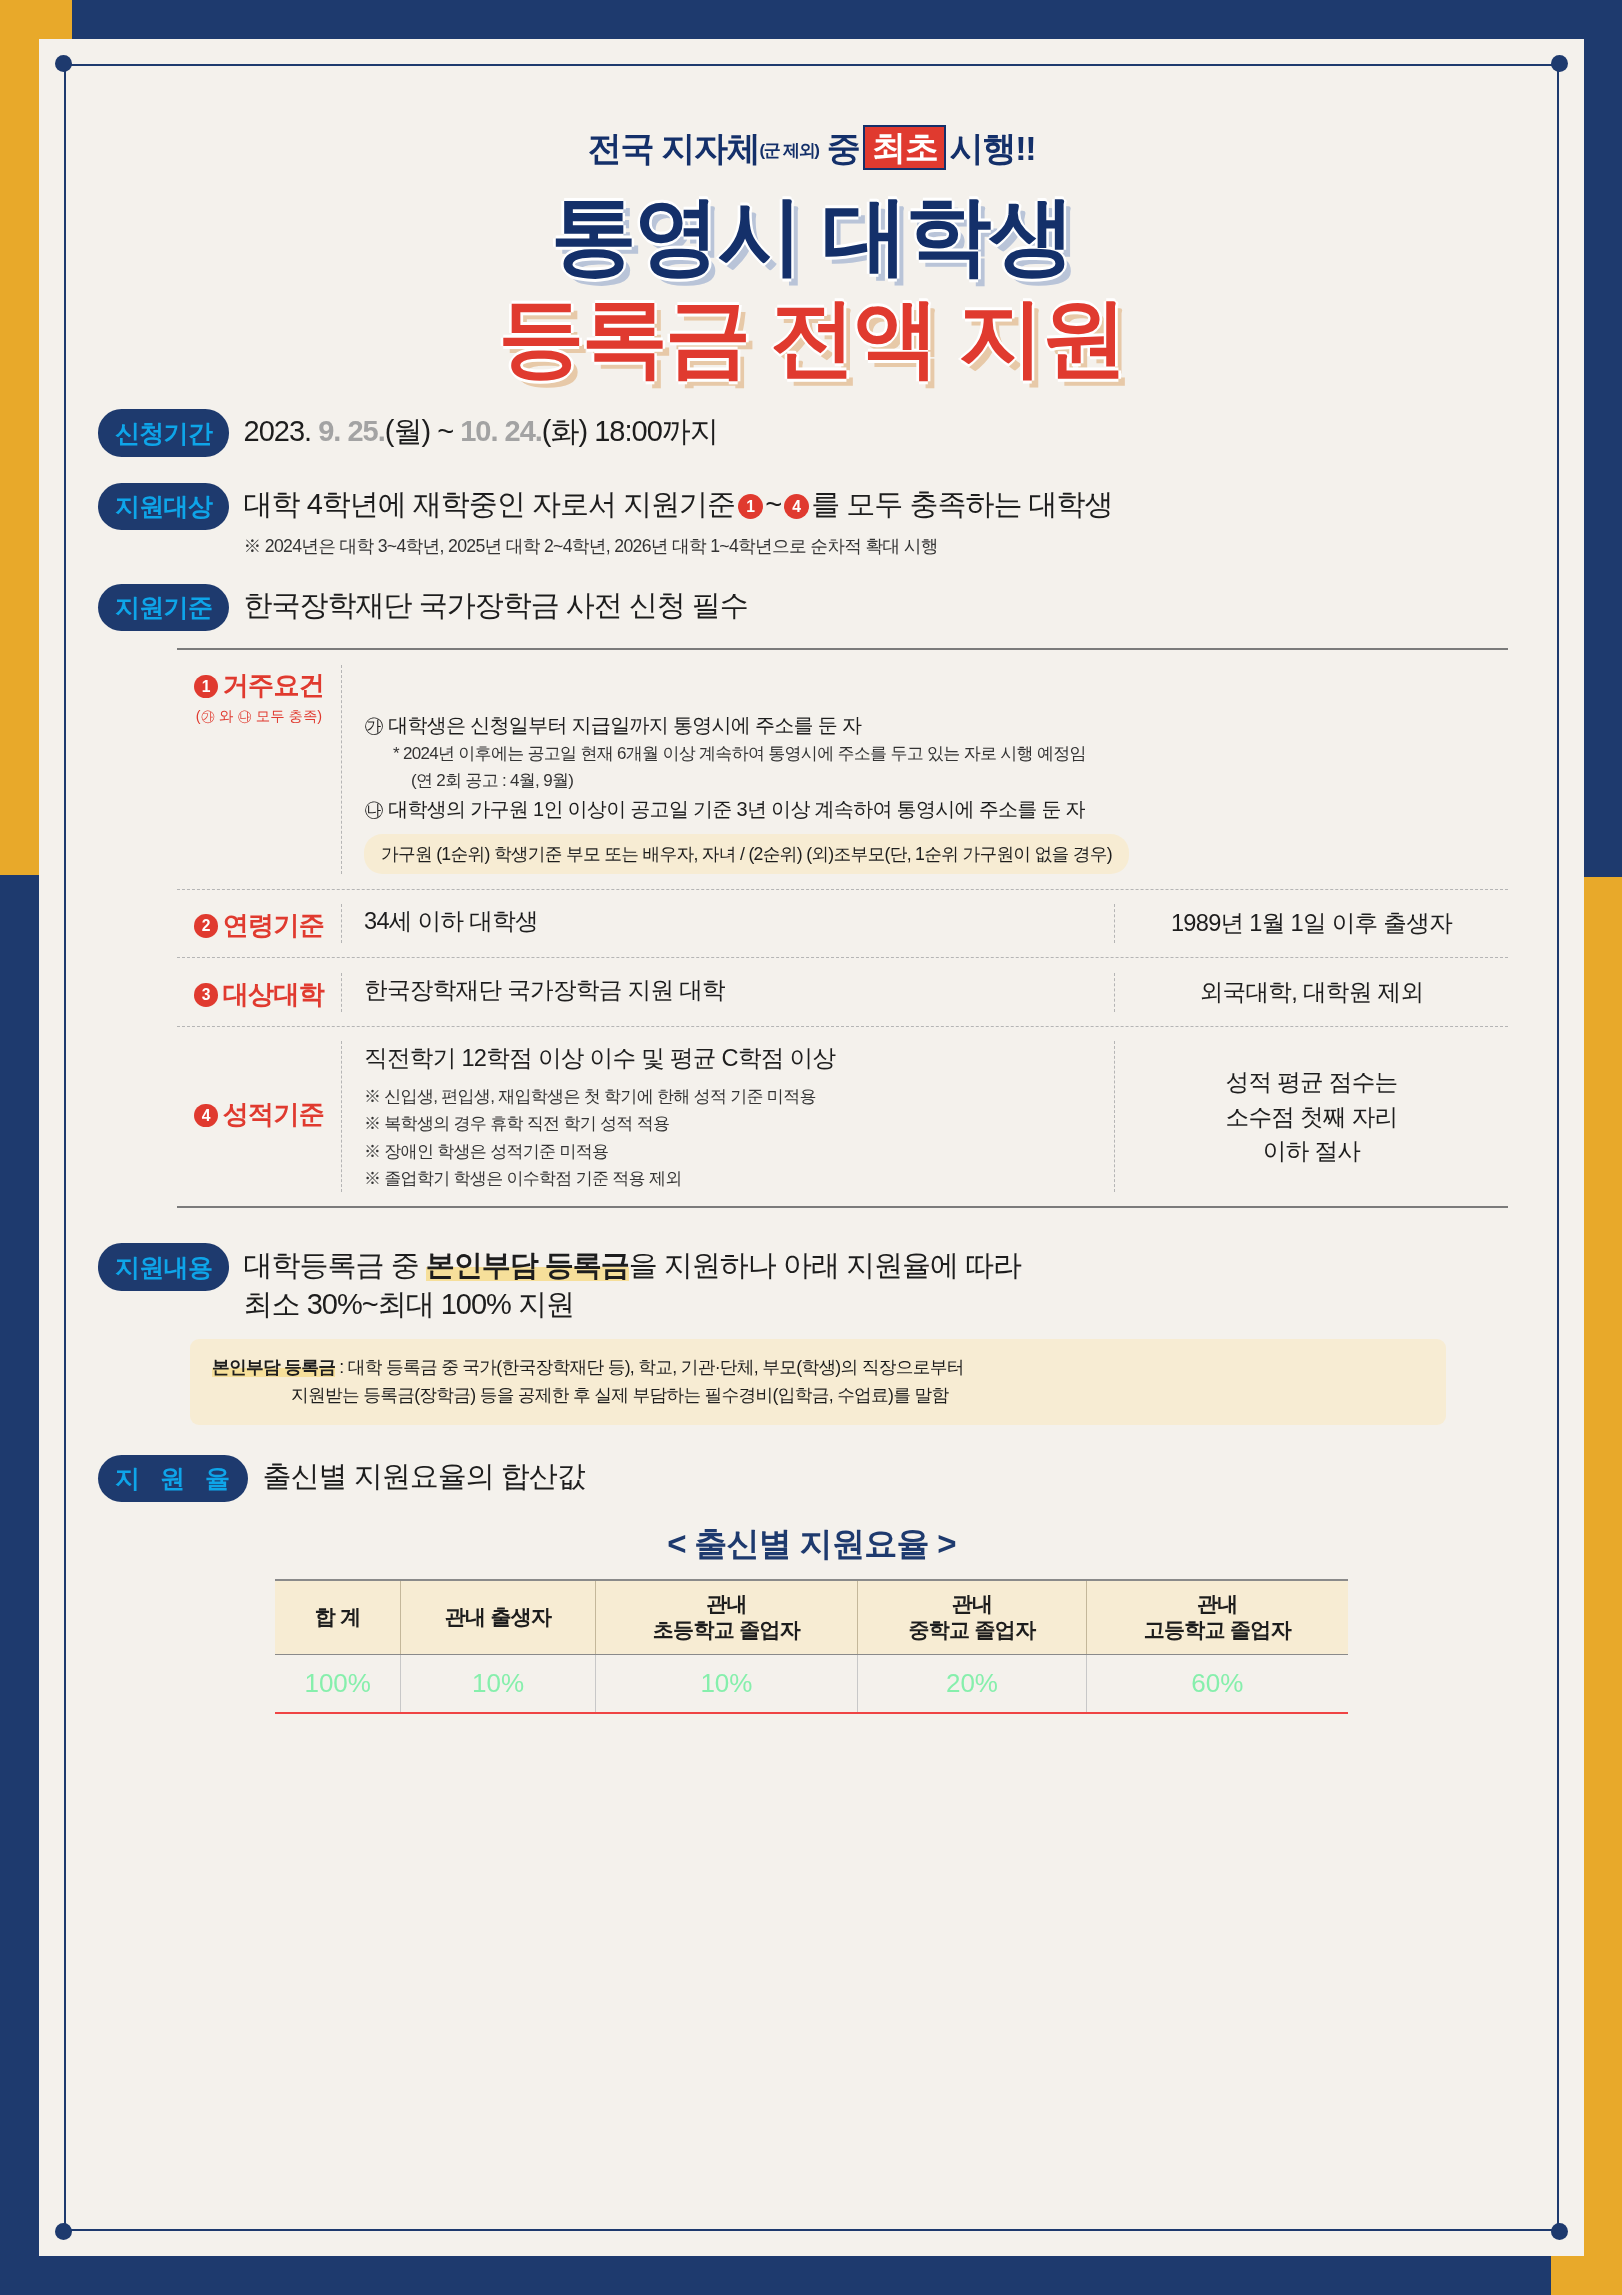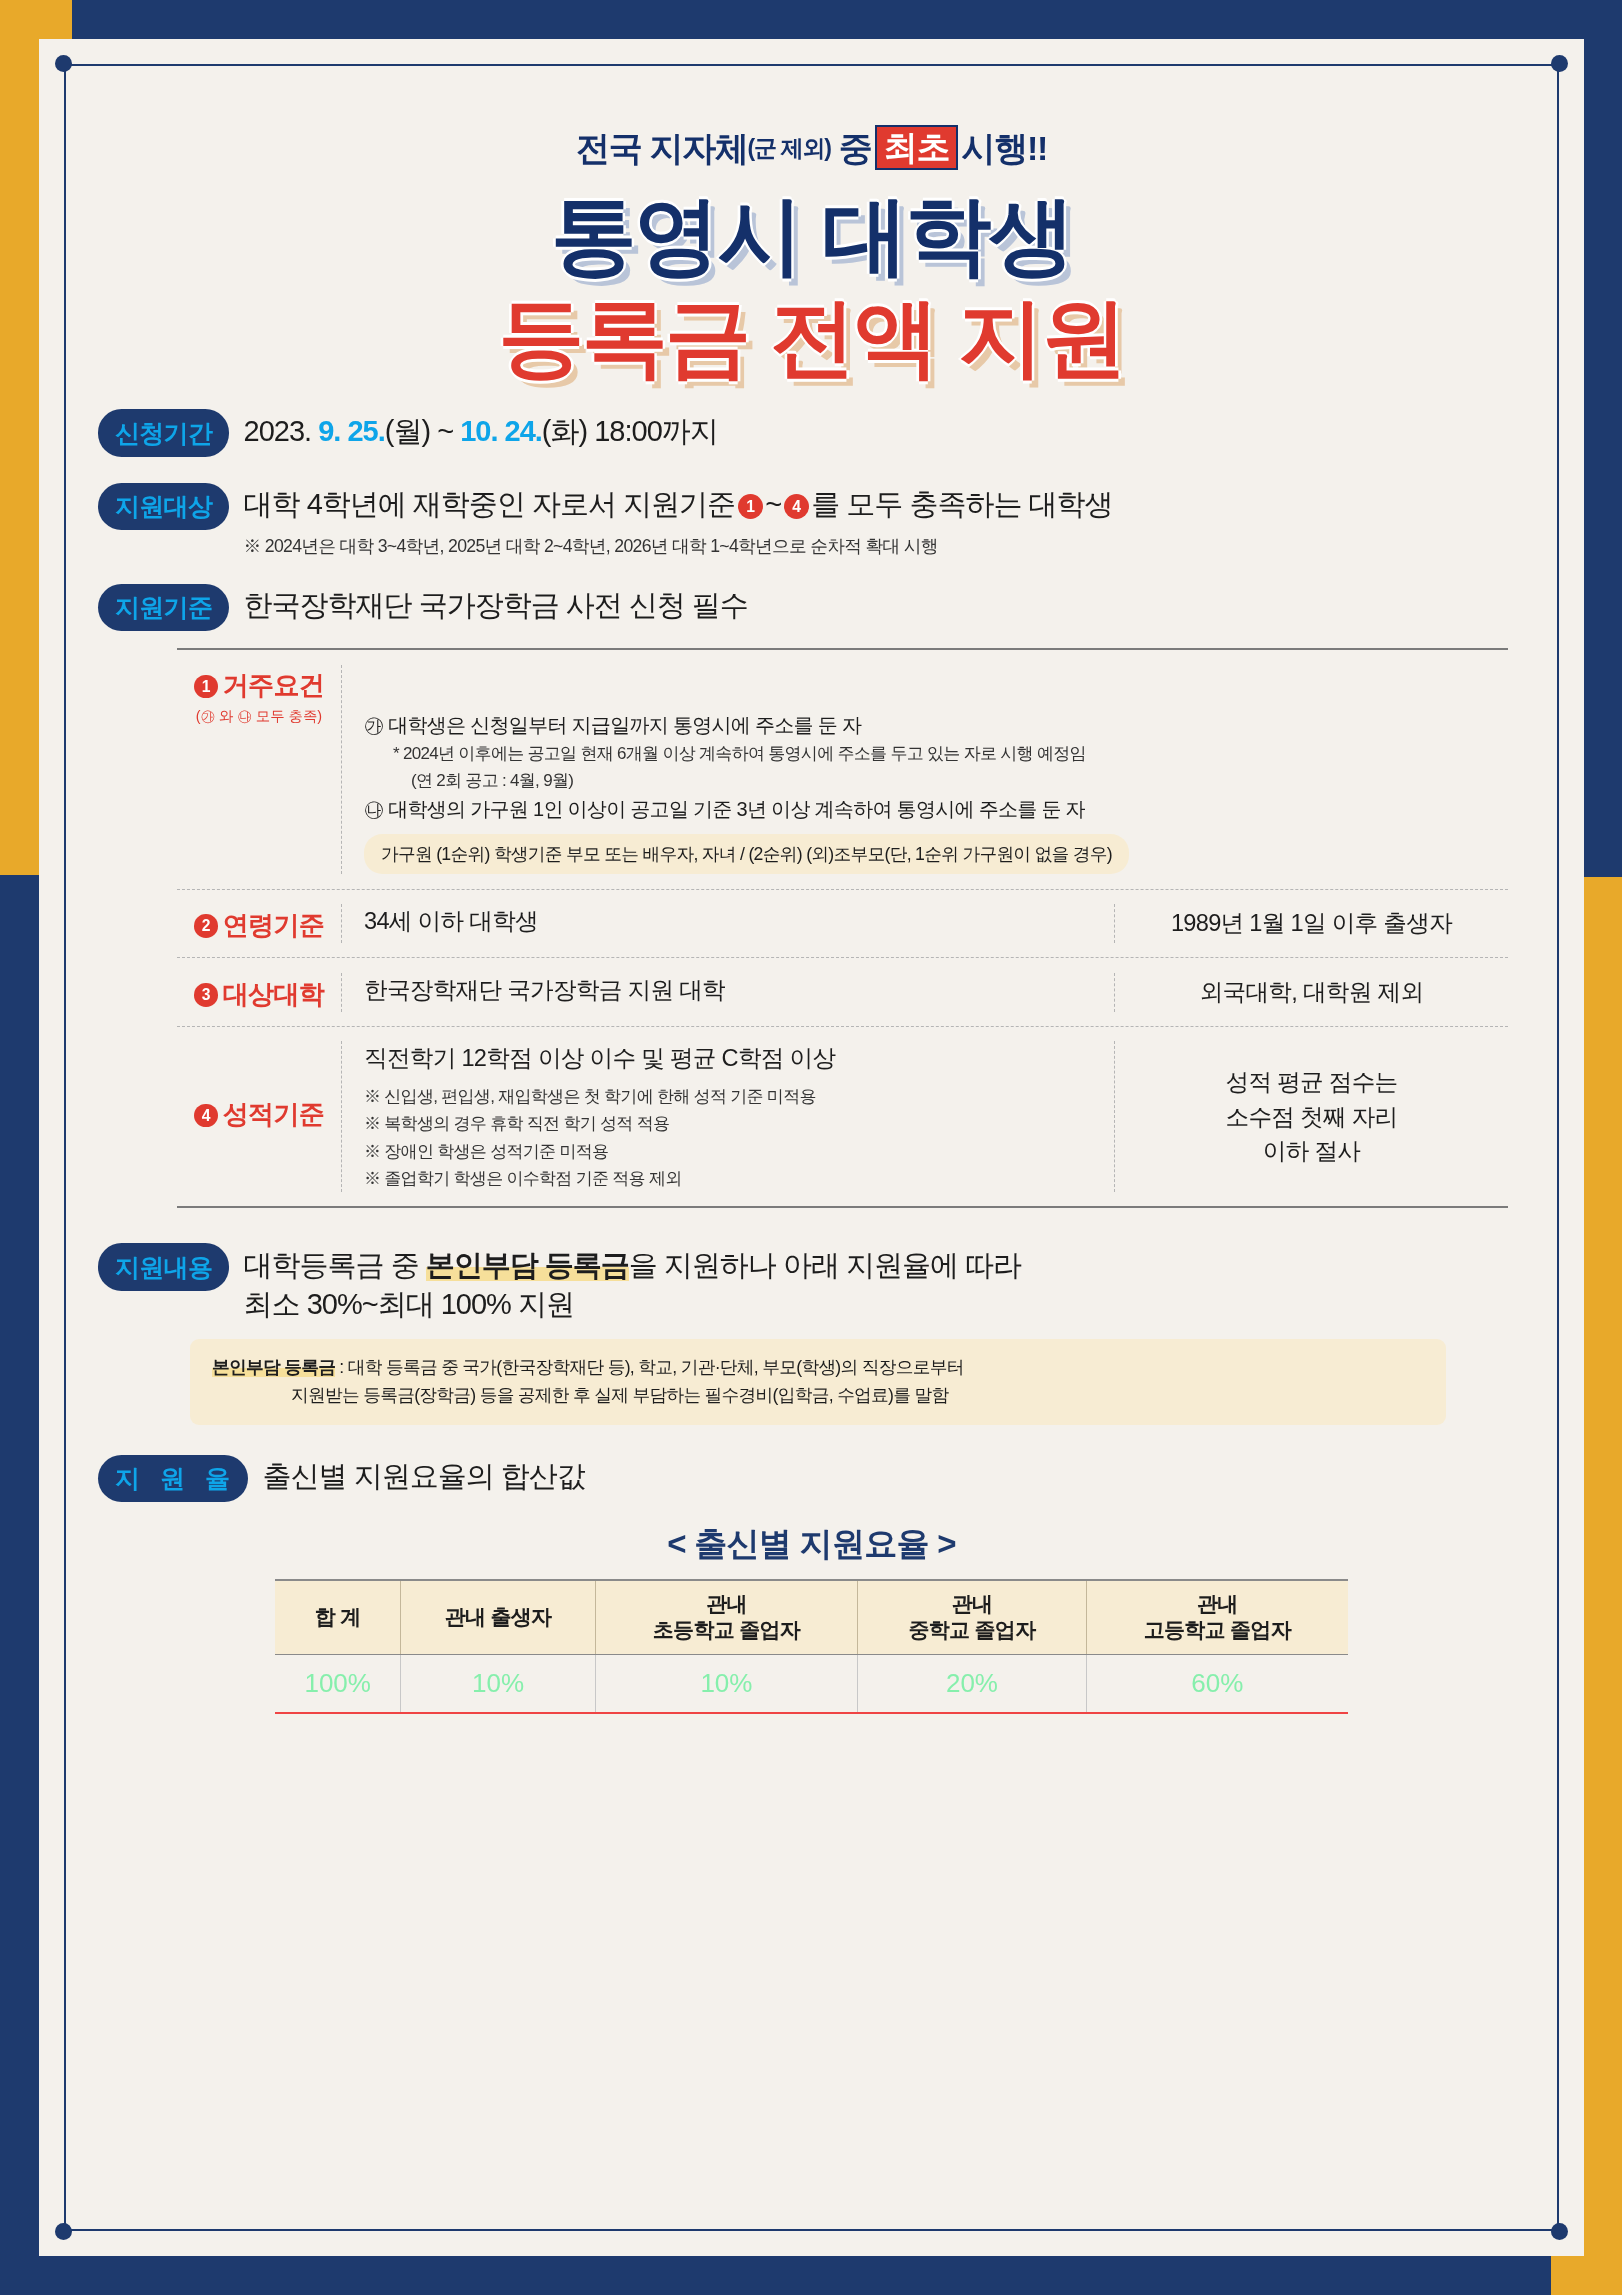--- a/index.html
+++ b/index.html
@@ -75,21 +75,21 @@
   .kicker {
     text-align: center;
     margin-top: 27.5px;
     font-size: 34px;
     font-weight: bold;
     color: #14306a;
     letter-spacing: -1.3px;
     white-space: nowrap;
   }
   .kicker .small {
-    font-size: 23px;
+    font-size: 17px;
     vertical-align: 3.9px;
     text-align: center;
   }
   .kicker .hl {
     background: #e03a2f;
     color: #ffffff;
     padding: 1.3px 6.5px;
     border: 2px solid #14306a;
     margin: 0 3.9px;
   }
@@ -139,21 +139,21 @@
   .pill.spaced { letter-spacing: 6.5px; padding-right: 11.8px; }
   .row-body { flex: 1 1 auto; padding-top: 2.6px; }
 
   .line-big {
     font-size: 29px;
     color: #1d1d1d;
     letter-spacing: -1px;
     line-height: 1.35;
     white-space: nowrap;
   }
-  .line-big .red { color: #0ea5e9; font-weight: bold; }
+  .line-big .red { color: #a3a3a3; font-weight: bold; }
   .sub-note {
     font-size: 17.7px;
     color: #333;
     margin-top: 9.2px;
     letter-spacing: -0.7px;
   }
   .mark {
     background: linear-gradient(transparent 55%, #f6df9a 55%);
     font-weight: bold;
   }

